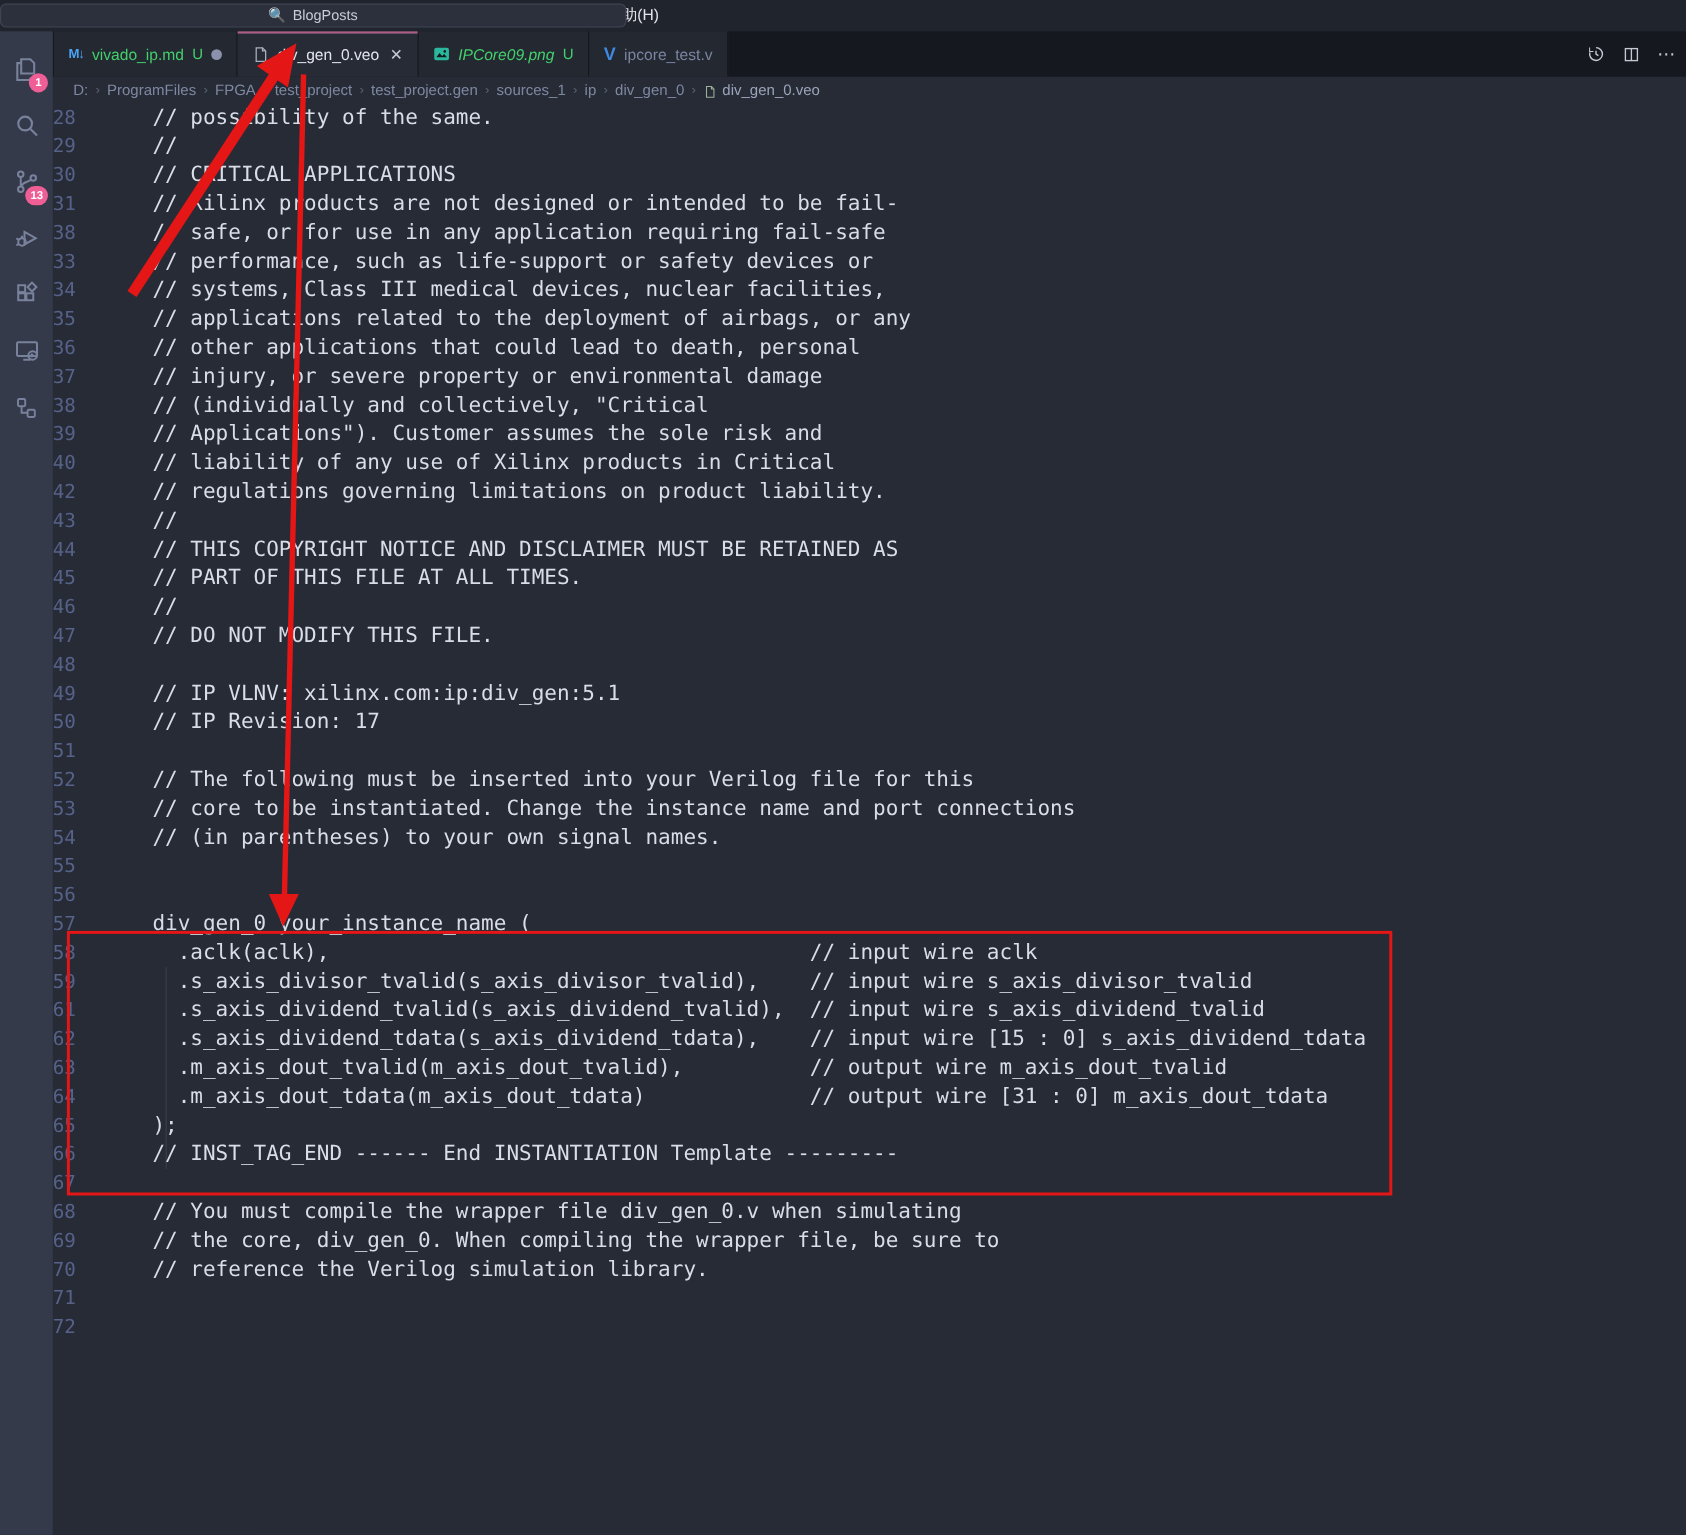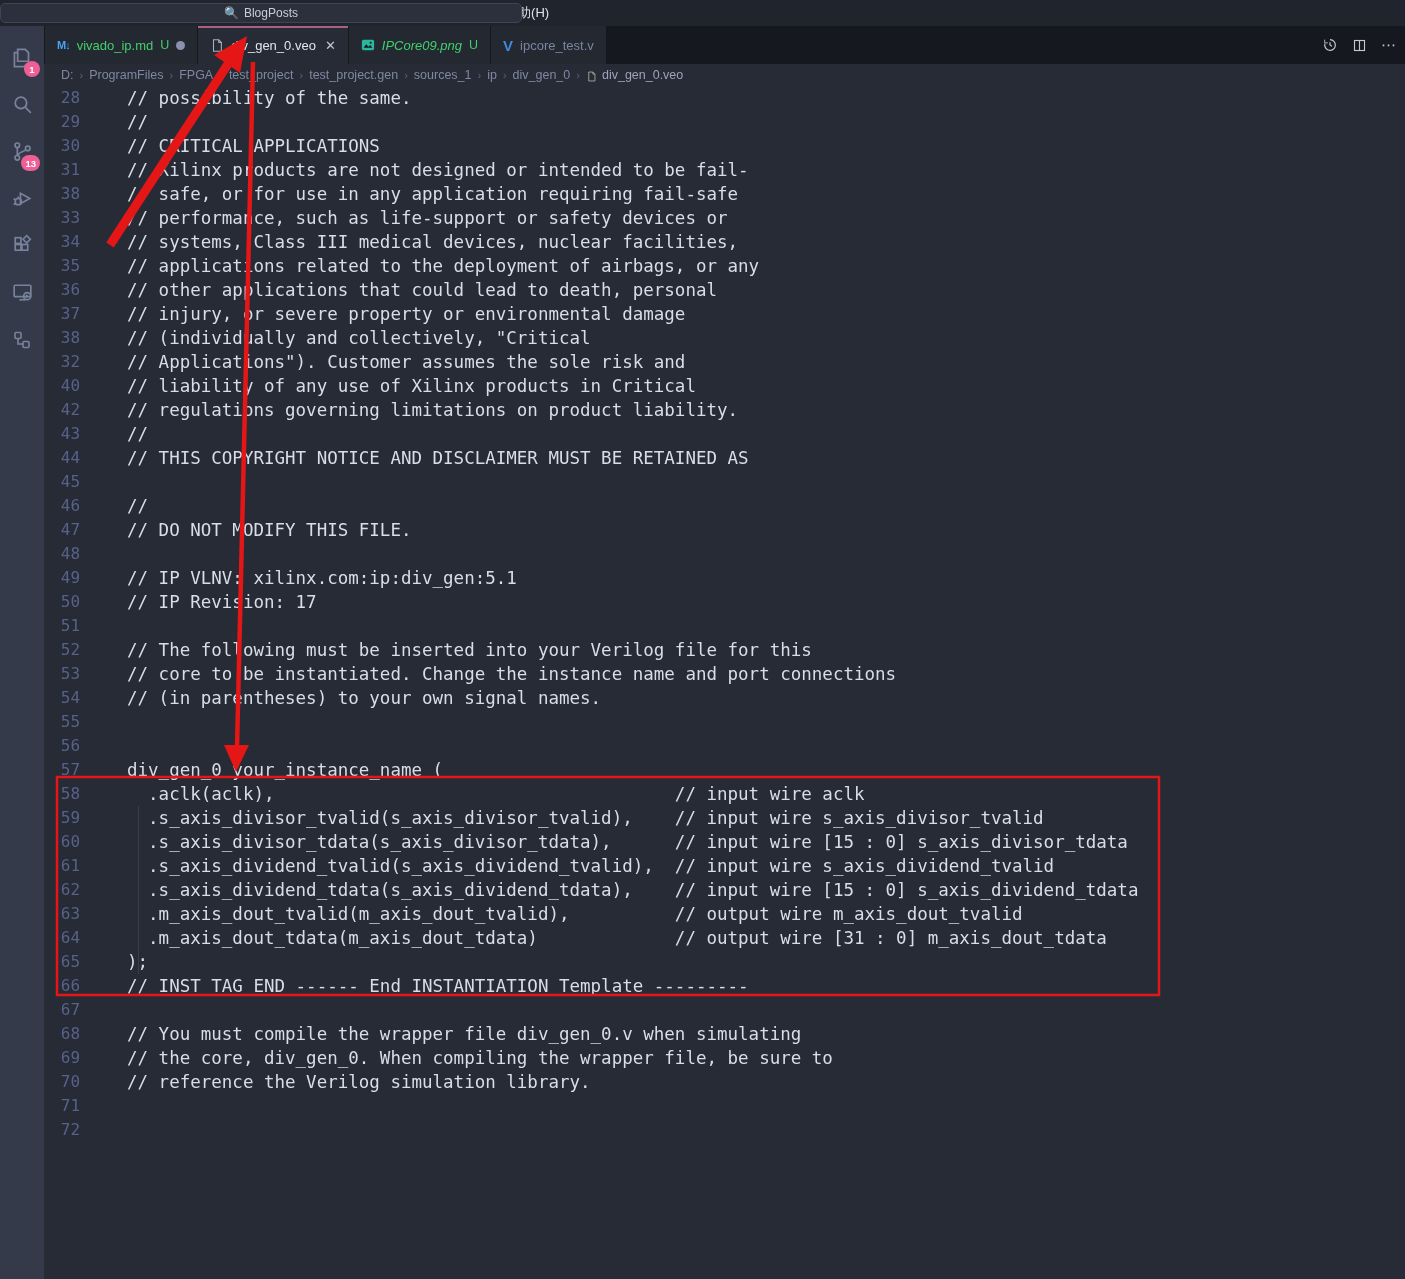--- a/index.html
+++ b/index.html
@@ -61,21 +61,21 @@
                  padding-left:17px; font-size:12.5px; color:#7e88a1; }
   .crumb { white-space:nowrap; }
   .crumb-sep { color:#5c6478; margin:0 6px; font-size:11px; }
   .crumb-last { color:#9ba4ba; }
   .crumb-file-icon { margin-right:5px; position:relative; top:1px; }
 
   
   .code-area { position:absolute; left:44px; top:86px; width:1361px; height:1193px;
                background:#272b36; }
   .code-row { display:flex; height:24px; }
-  .gutter { width:66px; flex:0 0 auto; text-align:center; padding-right:13px;
+  .gutter { width:66px; flex:0 0 auto; text-align:left; padding-right:13px;
             color:#56628a; font:16px "DejaVu Sans Mono", monospace; line-height:24px; }
   .code-text { white-space:pre; color:#d9dde8;
                font:17.5px "DejaVu Sans Mono", monospace; line-height:24px;
                padding-left:17px; }
   .indent-guide { position:absolute; left:94px; top:720px; width:1px; height:168px;
                   background:rgba(255,255,255,0.09); }
 
   
   .overlay { position:absolute; left:0; top:0; width:1405px; height:1279px;
              pointer-events:none; z-index:20; }
@@ -269,41 +269,42 @@
       </div>
       <div class="code-row">
         <div class="gutter">37</div>
         <div class="code-text">// injury, or severe property or environmental damage</div>
       </div>
       <div class="code-row">
         <div class="gutter">38</div>
         <div class="code-text">// (individually and collectively, "Critical</div>
       </div>
       <div class="code-row">
-        <div class="gutter">32</div>
+        <div class="gutter">39</div>
         <div class="code-text">// Applications"). Customer assumes the sole risk and</div>
       </div>
       <div class="code-row">
         <div class="gutter">40</div>
         <div class="code-text">// liability of any use of Xilinx products in Critical</div>
       </div>
       <div class="code-row">
         <div class="gutter">42</div>
         <div class="code-text">// regulations governing limitations on product liability.</div>
       </div>
       <div class="code-row">
         <div class="gutter">43</div>
         <div class="code-text">//</div>
       </div>
       <div class="code-row">
         <div class="gutter">44</div>
         <div class="code-text">// THIS COPYRIGHT NOTICE AND DISCLAIMER MUST BE RETAINED AS</div>
       </div>
       <div class="code-row">
         <div class="gutter">45</div>
+        <div class="code-text">// PART OF THIS FILE AT ALL TIMES.</div>
       </div>
       <div class="code-row">
         <div class="gutter">46</div>
         <div class="code-text">//</div>
       </div>
       <div class="code-row">
         <div class="gutter">47</div>
         <div class="code-text">// DO NOT MODIFY THIS FILE.</div>
       </div>
       <div class="code-row">
@@ -345,24 +346,20 @@
         <div class="gutter">57</div>
         <div class="code-text">div_gen_0 your_instance_name (</div>
       </div>
       <div class="code-row">
         <div class="gutter">58</div>
         <div class="code-text">  .aclk(aclk),                                      // input wire aclk</div>
       </div>
       <div class="code-row">
         <div class="gutter">59</div>
         <div class="code-text">  .s_axis_divisor_tvalid(s_axis_divisor_tvalid),    // input wire s_axis_divisor_tvalid</div>
-      </div>
-      <div class="code-row">
-        <div class="gutter">60</div>
-        <div class="code-text">  .s_axis_divisor_tdata(s_axis_divisor_tdata),      // input wire [15 : 0] s_axis_divisor_tdata</div>
       </div>
       <div class="code-row">
         <div class="gutter">61</div>
         <div class="code-text">  .s_axis_dividend_tvalid(s_axis_dividend_tvalid),  // input wire s_axis_dividend_tvalid</div>
       </div>
       <div class="code-row">
         <div class="gutter">62</div>
         <div class="code-text">  .s_axis_dividend_tdata(s_axis_dividend_tdata),    // input wire [15 : 0] s_axis_dividend_tdata</div>
       </div>
       <div class="code-row">

